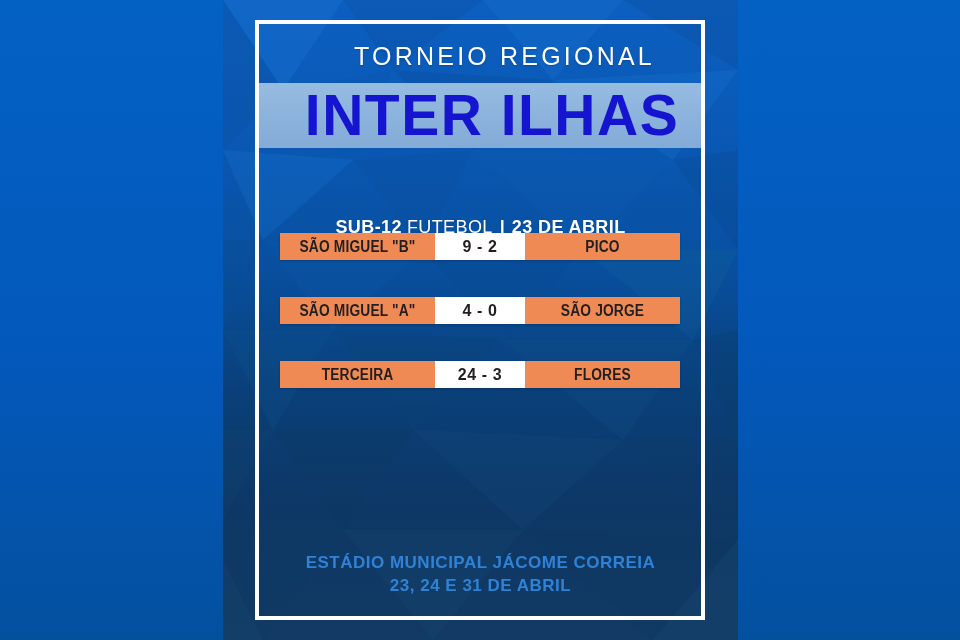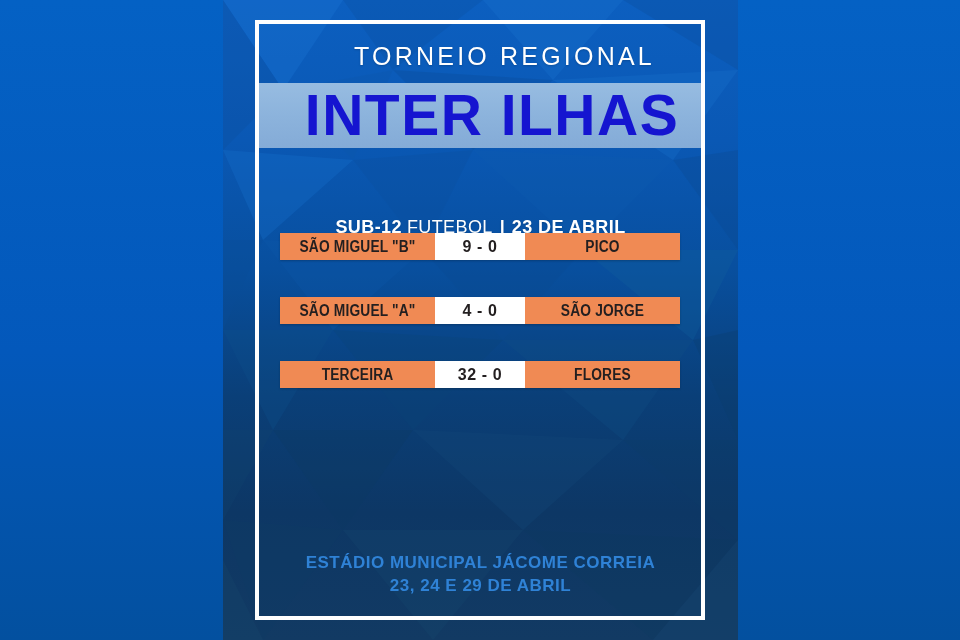--- a/index.html
+++ b/index.html
@@ -231,38 +231,38 @@
     <div id="tournament-title">INTER ILHAS</div>
 
     <div id="subtitle">
       <span class="bold">SUB-12</span><span>&nbsp;</span><span class="light">FUTEBOL</span><span>&nbsp;</span><span class="sep">|</span><span>&nbsp;</span><span class="bold">23 DE ABRIL</span>
     </div>
 
     <div id="matches">
 
       <div class="match-row">
         <div class="team">SÃO MIGUEL "B"</div>
-        <div class="score">9 - 0</div>
+        <div class="score">9 - 2</div>
         <div class="team">PICO</div>
       </div>
 
       <div class="match-row">
         <div class="team">SÃO MIGUEL "A"</div>
         <div class="score">4 - 0</div>
         <div class="team">SÃO JORGE</div>
       </div>
 
 
       <div class="match-row">
         <div class="team">TERCEIRA</div>
-        <div class="score">32 - 0</div>
+        <div class="score">24 - 3</div>
         <div class="team">FLORES</div>
       </div>
 
     </div>
 
     <div id="footer">
       <div>ESTÁDIO MUNICIPAL JÁCOME CORREIA</div>
-      <div>23, 24 E 29 DE ABRIL</div>
+      <div>23, 24 E 31 DE ABRIL</div>
     </div>
 
   </div>
 </div>
 
 </body></html>

